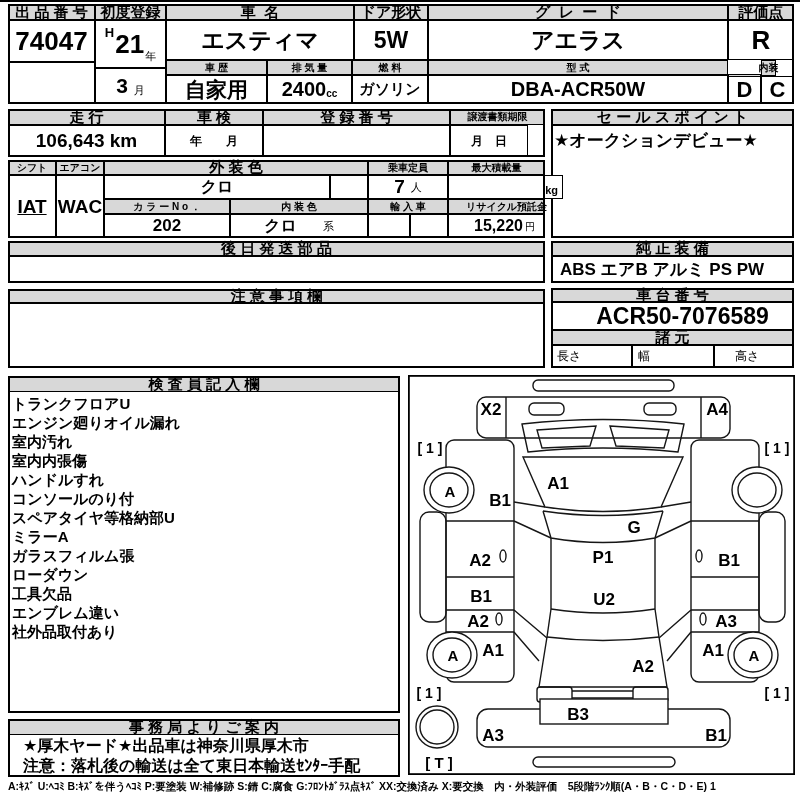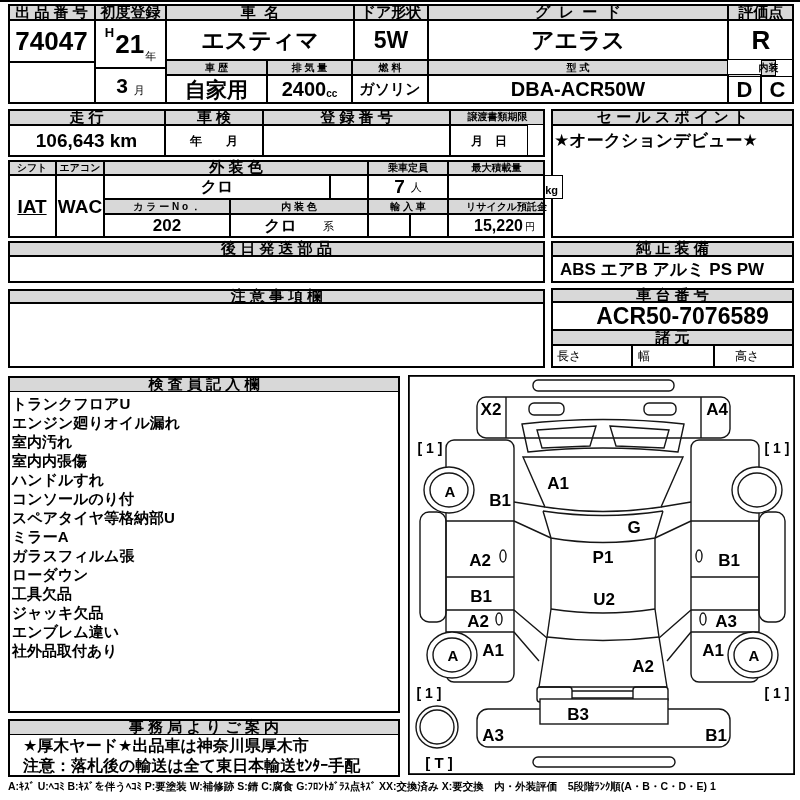--- a/index.html
+++ b/index.html
@@ -145,21 +145,20 @@
     <div>エンジン廻りオイル漏れ</div>
     <div>室内汚れ</div>
     <div>室内内張傷</div>
     <div>ハンドルすれ</div>
     <div>コンソールのり付</div>
     <div>スペアタイヤ等格納部U</div>
     <div>ミラーA</div>
     <div>ガラスフィルム張</div>
     <div>ローダウン</div>
     <div>工具欠品</div>
-    <div>ジャッキ欠品</div>
     <div>エンブレム違い</div>
     <div>社外品取付あり</div>
   </div>
   <div class="c outline" style="left:8px;top:376px;width:392px;height:337px;"></div>
 
   <div class="c bd hd" style="left:8px;top:719px;width:392px;height:16px;">事 務 局 よ り ご 案 内</div>
   <div class="c officelines" style="left:8px;top:736px;width:392px;height:40px;background:#fff;">
     <div>★厚木ヤード★出品車は神奈川県厚木市</div>
     <div>注意：落札後の輸送は全て東日本輸送ｾﾝﾀｰ手配</div>
   </div>

